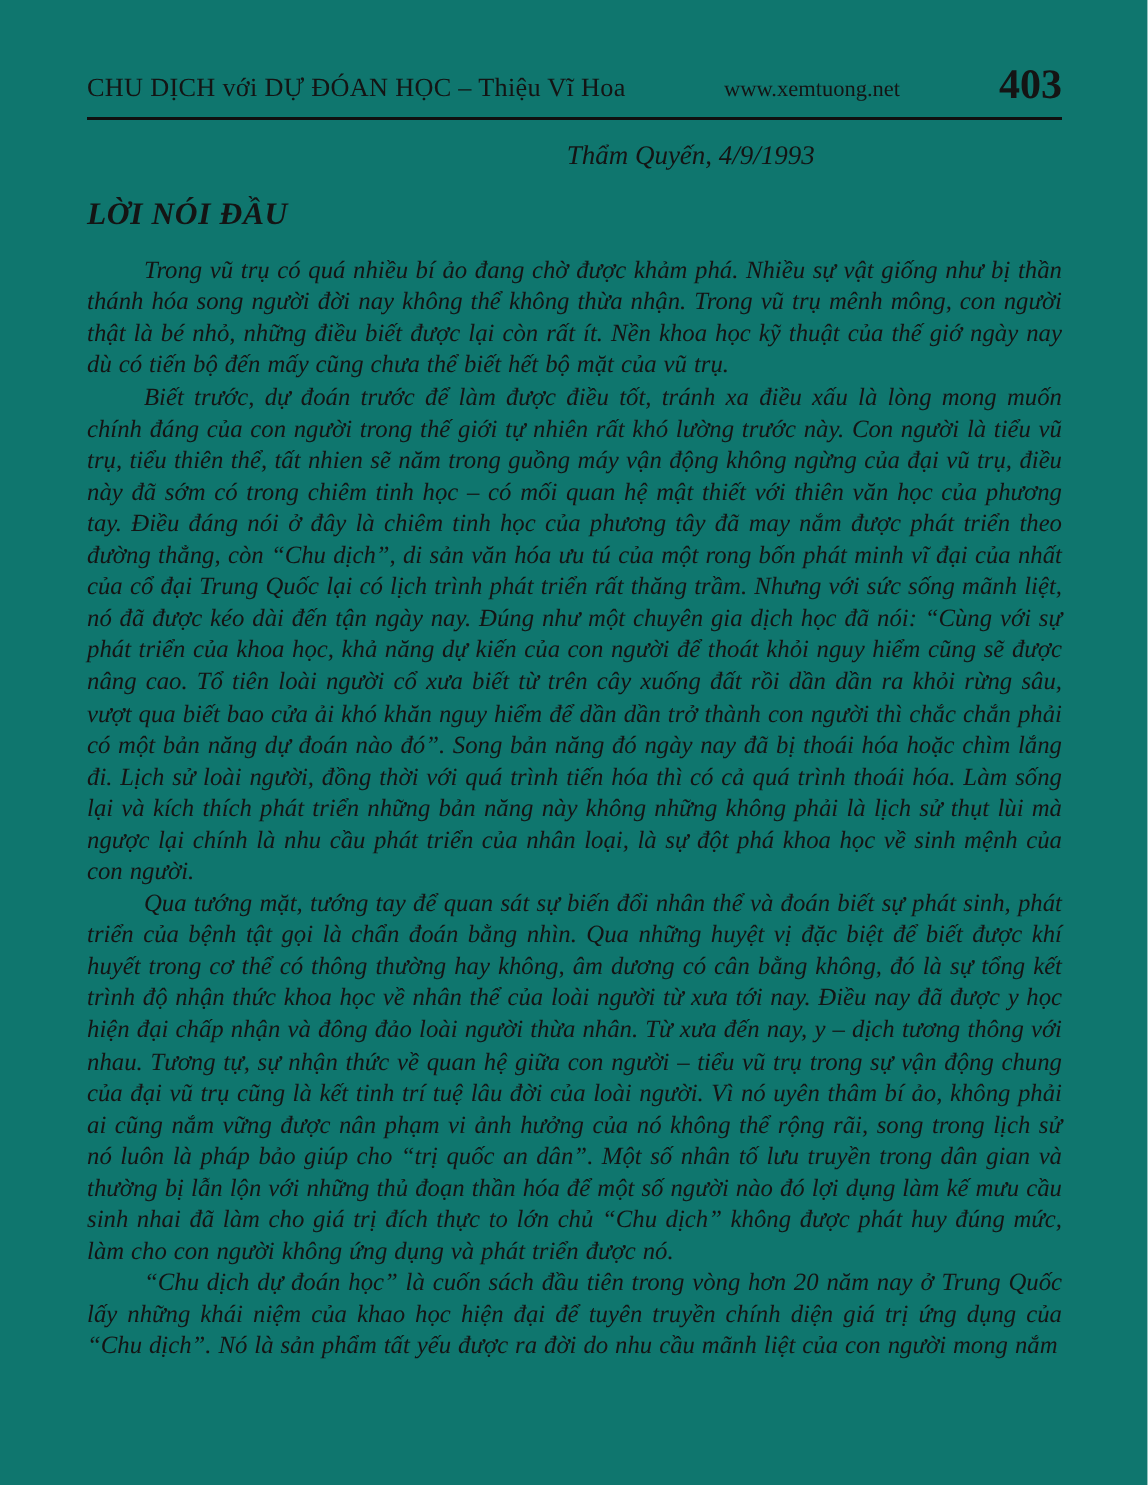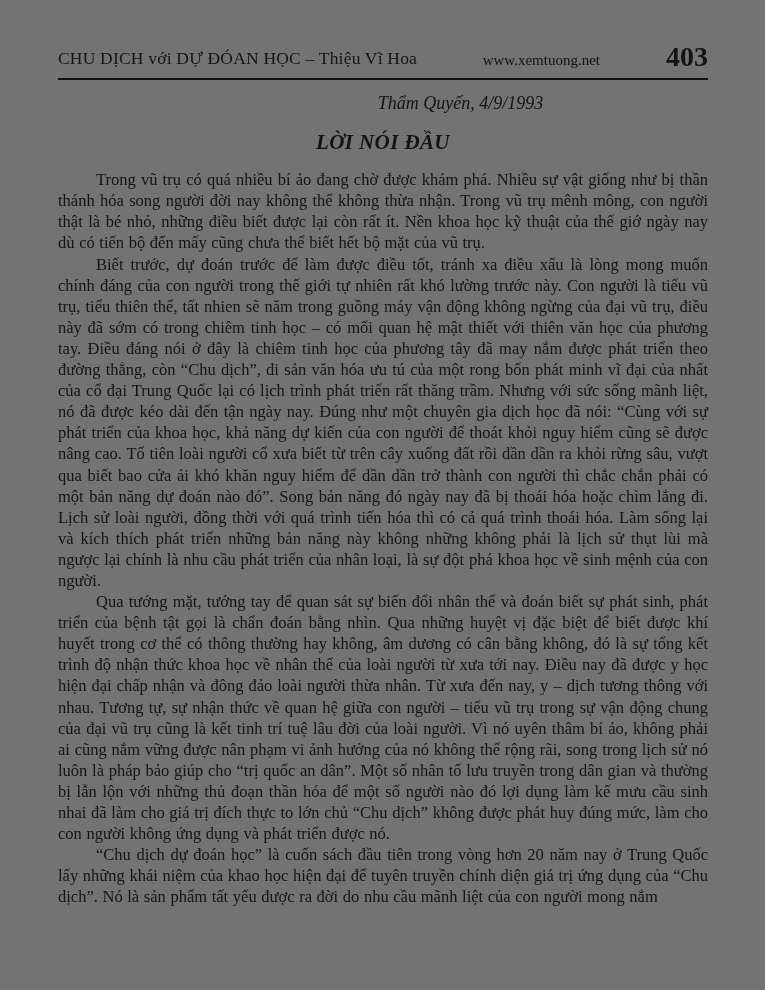--- a/index.html
+++ b/index.html
@@ -6,21 +6,21 @@
     margin: 0;
     padding: 0;
     background: #ffffff;
   }
   .page {
     position: relative;
     width: 765px;
     height: 990px;
     box-sizing: border-box;
     padding: 44px 57px 0 58px;
-    background: #737373;
+    background: #0f766e;
     color: #141414;
     font-family: "Liberation Serif", "DejaVu Serif", serif;
     overflow: hidden;
   }
   .header {
     display: flex;
     align-items: flex-end;
   }
   .book-title {
     font-size: 17.5px;
@@ -49,29 +49,30 @@
   .dateline {
     margin-top: 12px;
     padding-left: 155px;
     text-align: center;
     font-style: italic;
     font-size: 18px;
     line-height: 22px;
   }
   .heading {
     margin: 15px 0 14px 0;
-    text-align: center;
+    text-align: left;
     font-style: italic;
     font-weight: bold;
     font-size: 21px;
     letter-spacing: 0.4px;
     line-height: 26px;
   }
   .body-text p.para {
     margin: 0;
+    font-style: italic;
     font-size: 16.5px;
     line-height: 21.1px;
     text-align: justify;
     text-indent: 38px;
     word-spacing: 0.5px;
   }
 </style>
 </head>
 <body>
 

